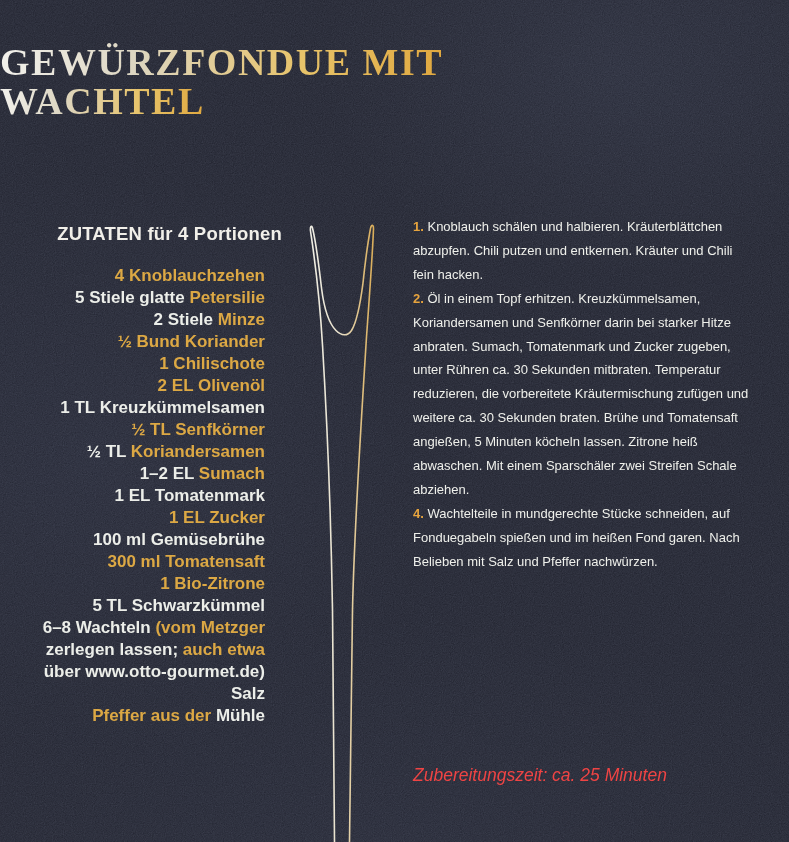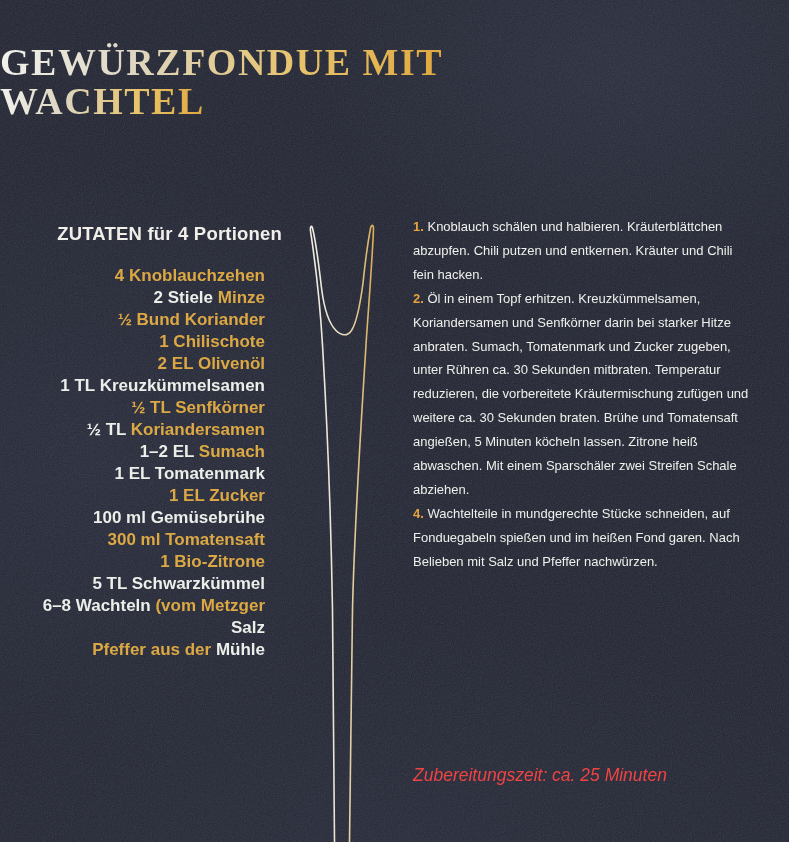--- a/index.html
+++ b/index.html
@@ -77,35 +77,38 @@
 
 <header class="title">
   <div><span class="tline">GEWÜRZFONDUE MIT</span></div>
   <div class="t2"><span class="tline">WACHTEL</span></div>
 </header>
 
 <aside class="ingredients">
   <h2>ZUTATEN für 4 Portionen</h2>
   <ul id="ingredients-list">
       <li><span class="gold">4 Knoblauchzehen</span></li>
+      <li><span class="white">5 Stiele glatte </span><span class="gold">Petersilie</span></li>
       <li><span class="white">2 Stiele </span><span class="gold">Minze</span></li>
       <li><span class="gold">½ Bund Koriander</span></li>
       <li><span class="gold">1 Chilischote</span></li>
       <li><span class="gold">2 EL Olivenöl</span></li>
       <li><span class="white">1 TL Kreuzkümmelsamen</span></li>
       <li><span class="gold">½ TL Senfkörner</span></li>
       <li><span class="white">½ TL </span><span class="gold">Koriandersamen</span></li>
       <li><span class="white">1–2 EL </span><span class="gold">Sumach</span></li>
       <li><span class="white">1 EL Tomatenmark</span></li>
       <li><span class="gold">1 EL Zucker</span></li>
       <li><span class="white">100 ml Gemüsebrühe</span></li>
       <li><span class="gold">300 ml Tomatensaft</span></li>
       <li><span class="gold">1 Bio-Zitrone</span></li>
       <li><span class="white">5 TL Schwarzkümmel</span></li>
       <li><span class="white">6–8 Wachteln </span><span class="gold">(vom Metzger</span></li>
+      <li><span class="white">zerlegen lassen; </span><span class="gold">auch etwa</span></li>
+      <li><span class="white">über www.otto-gourmet.de)</span></li>
       <li><span class="white">Salz</span></li>
       <li><span class="gold">Pfeffer aus der </span><span class="white">Mühle</span></li>
     </ul>
 </aside>
 
 <svg class="fork" width="95" height="629" viewBox="295 213 95 629" xmlns="http://www.w3.org/2000/svg">
   <defs>
     <linearGradient id="forkgrad" gradientUnits="userSpaceOnUse" x1="306" y1="0" x2="378" y2="0">
       <stop offset="0" stop-color="#f0efe8"></stop>
       <stop offset="0.45" stop-color="#e9e2cd"></stop>

